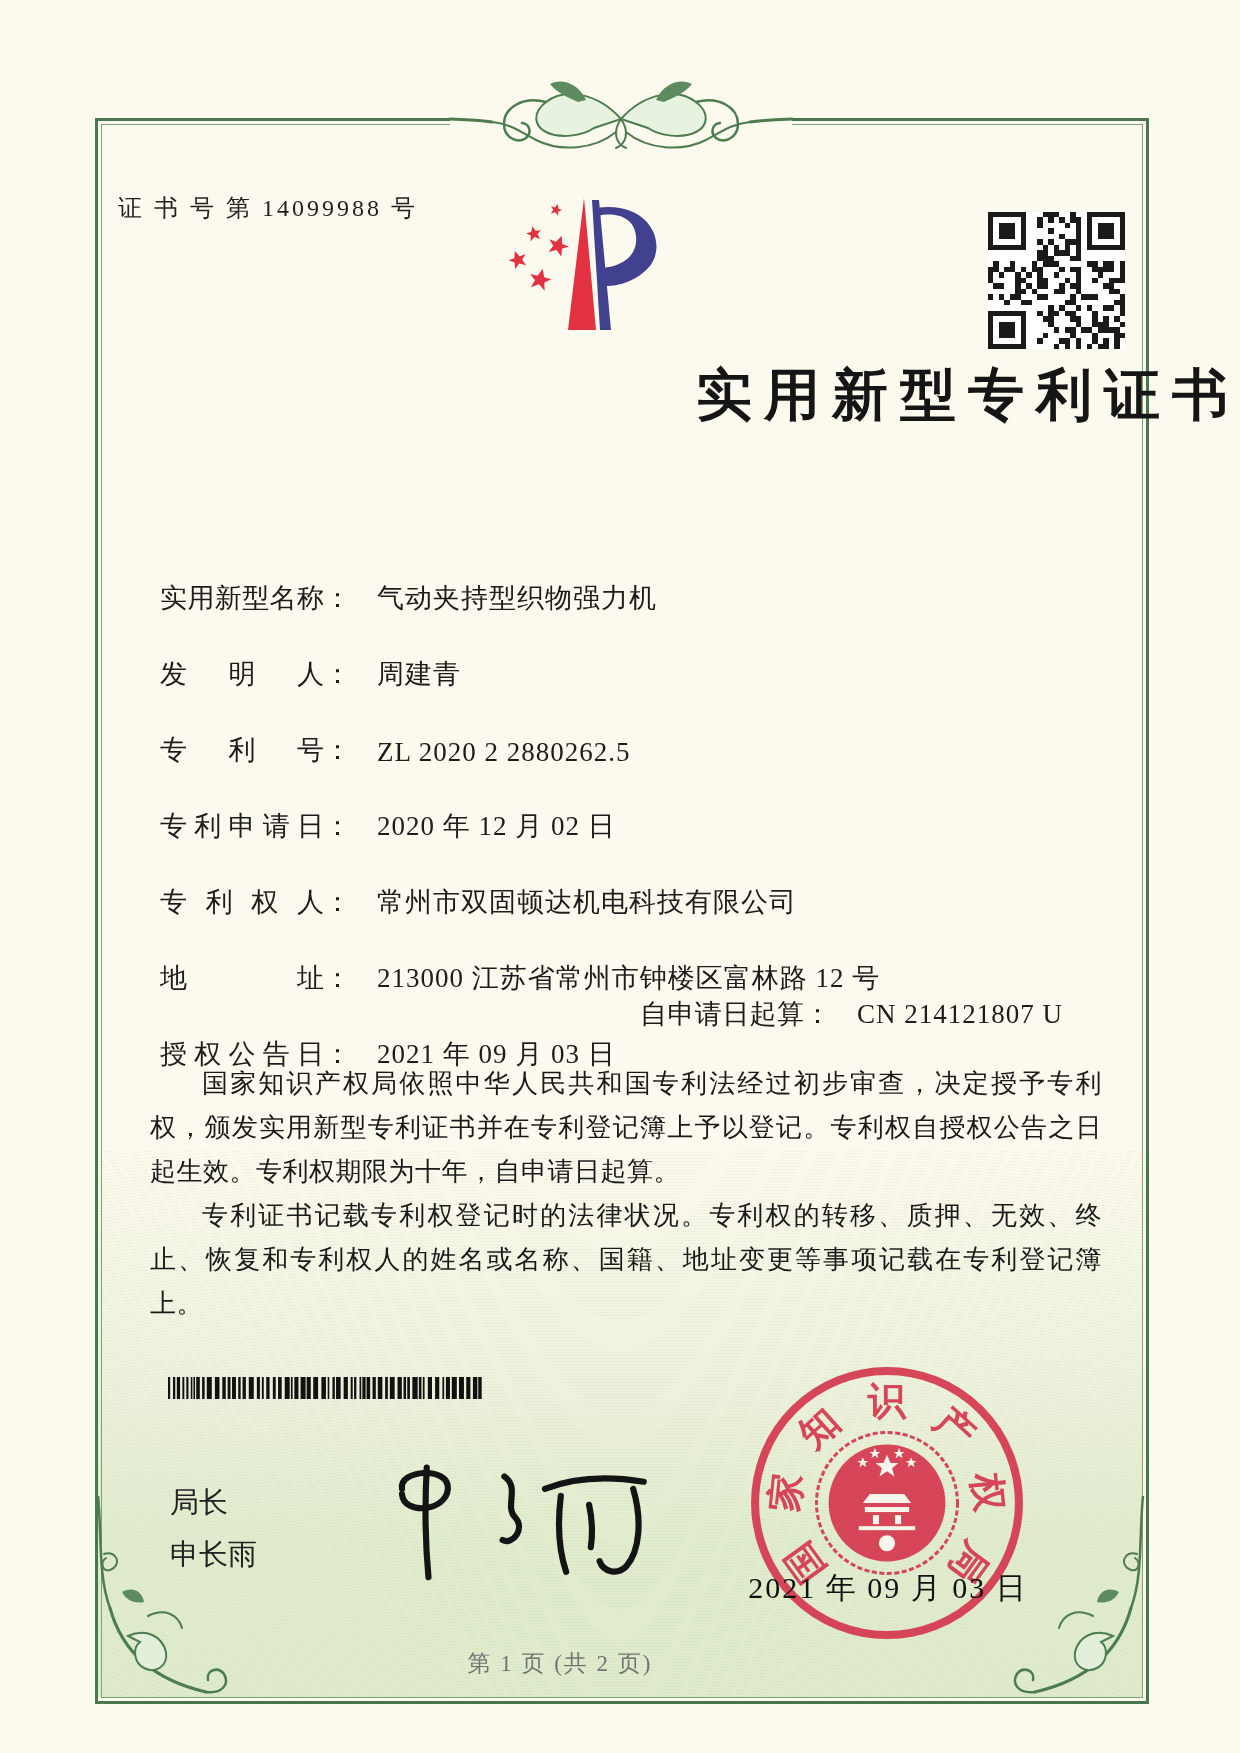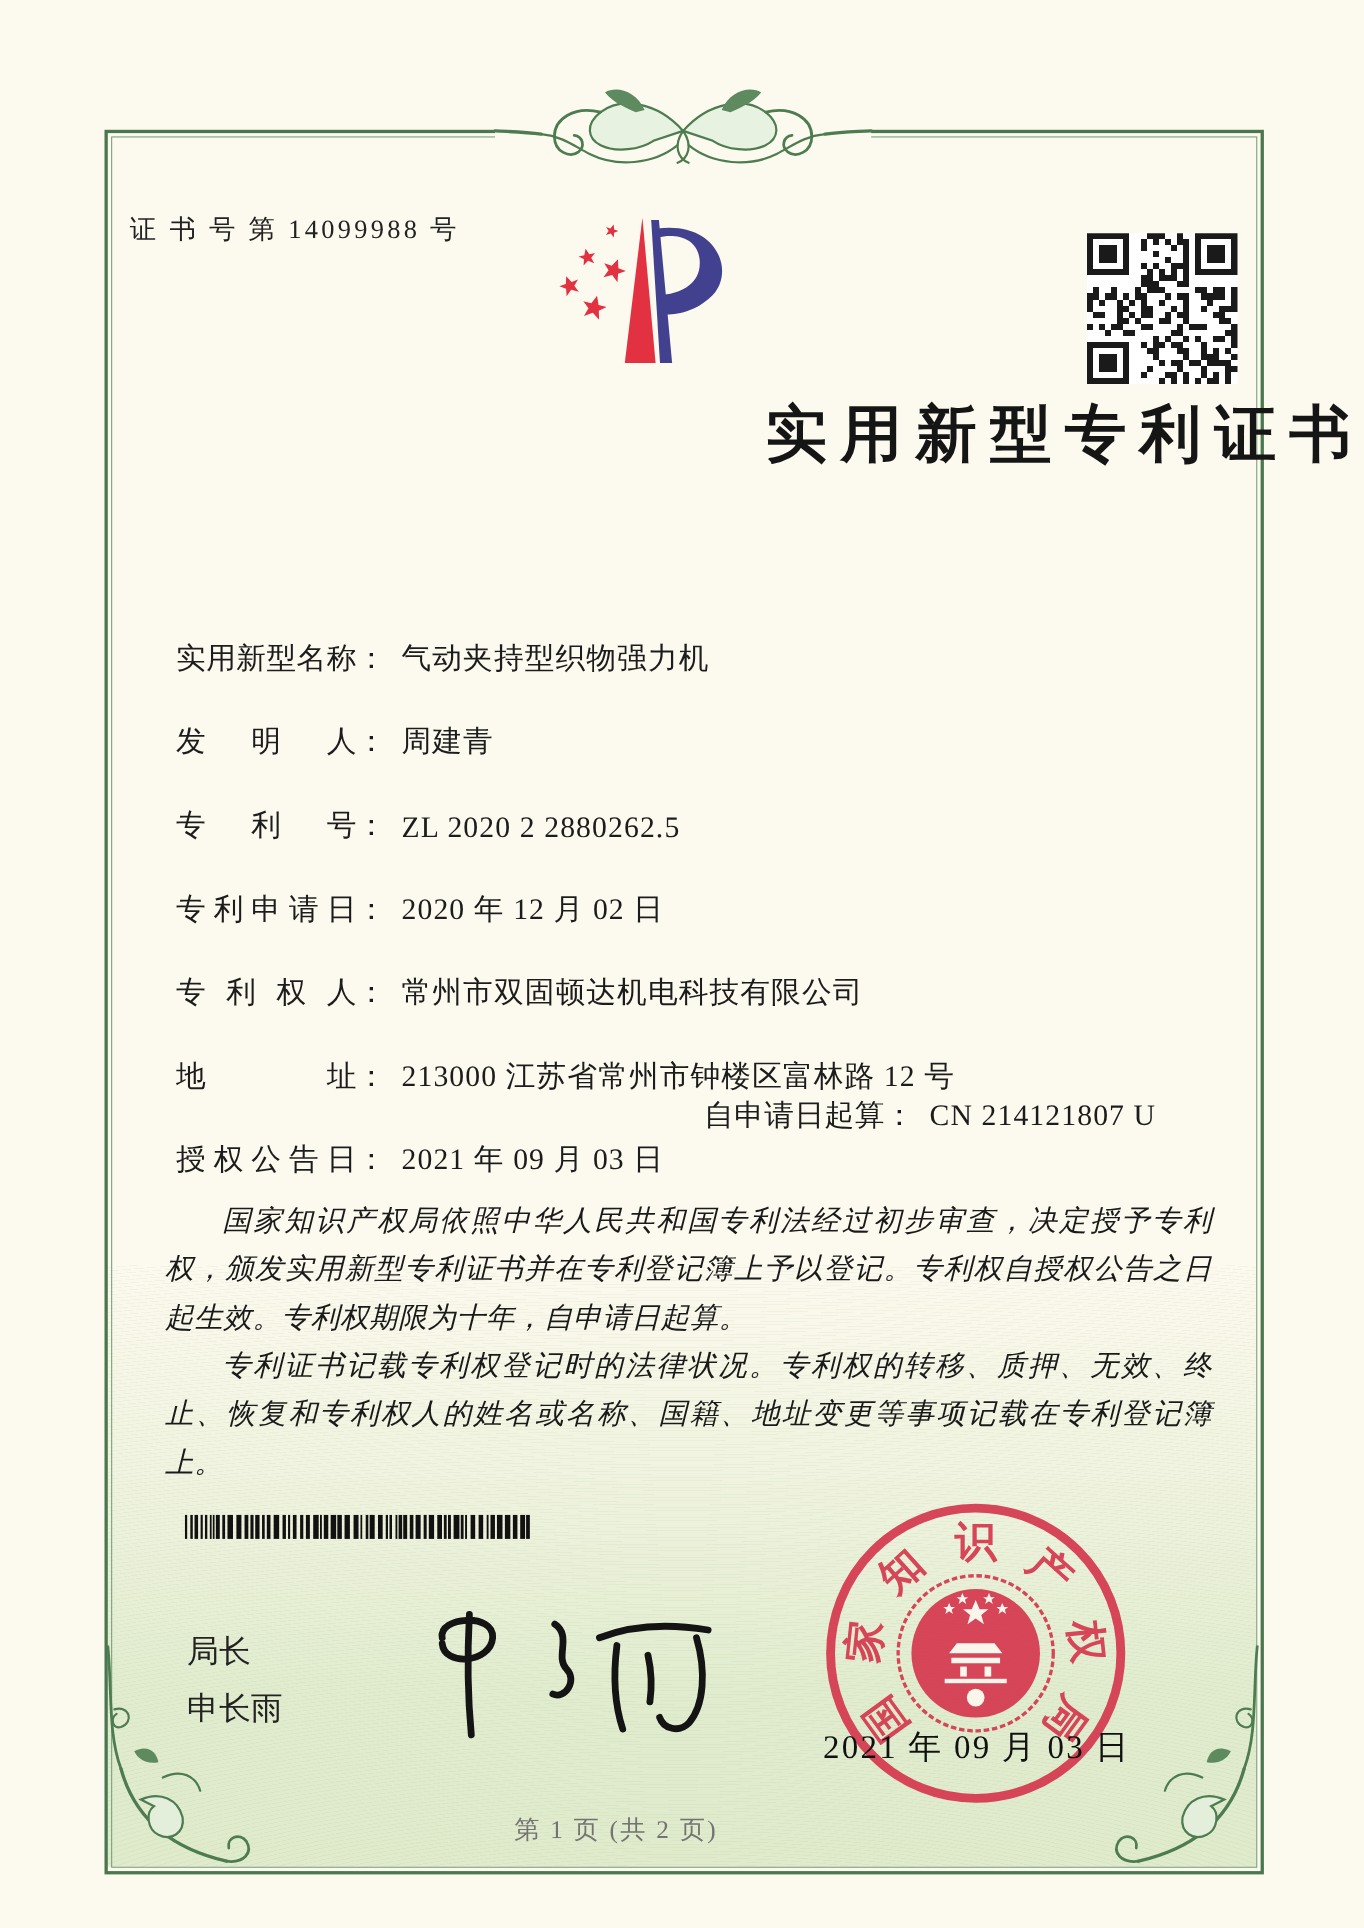--- a/index.html
+++ b/index.html
@@ -25,23 +25,23 @@
   .frame::after{content:"";position:absolute;inset:3px;border:1px solid #7ba07a;}
   .abs{position:absolute;z-index:2;}
   .cert-no{left:118px;top:192px;font-size:24px;letter-spacing:3px;color:#222;}
   .title{left:0;right:0;top:358px;text-align:right;font-size:56px;font-weight:700;
          letter-spacing:12px;color:#151515;}
   .fields{left:160px;top:540px;width:950px;}
   .frow{display:flex;align-items:flex-end;height:76px;position:relative;font-size:27px;}
   .flabel{display:inline-block;width:164px;text-align:justify;text-align-last:justify;
           letter-spacing:0;}
   .fcolon{margin:0 2px 0 0;}
-  .fvalue{margin-left:12px;letter-spacing:1px;}
+  .fvalue{margin-left:24px;letter-spacing:1px;}
   .pair2{position:absolute;left:480px;top:0;display:flex;align-items:baseline;}
-  .paras{left:150px;top:1088px;width:952px;font-style:italic;}
+  .paras{left:150px;top:1062px;width:952px;}
   .paras p{margin:0;font-size:26px;line-height:44px;text-align:justify;
            text-indent:2em;letter-spacing:0.5px;color:#1a1a1a;}
   .director{left:170px;top:1476px;font-size:29px;line-height:52px;color:#222;}
   .seal-date{left:700px;top:1568px;width:376px;text-align:center;font-size:30px;
              letter-spacing:2px;color:#111;z-index:5;}
   .page-no{left:300px;top:1648px;width:520px;text-align:center;font-size:23px;
            letter-spacing:2px;color:#737373;}
   .back-note{left:280px;top:1773px;width:550px;text-align:center;font-size:27px;
              letter-spacing:4px;color:#2a2a2a;}
   svg{display:block;}

